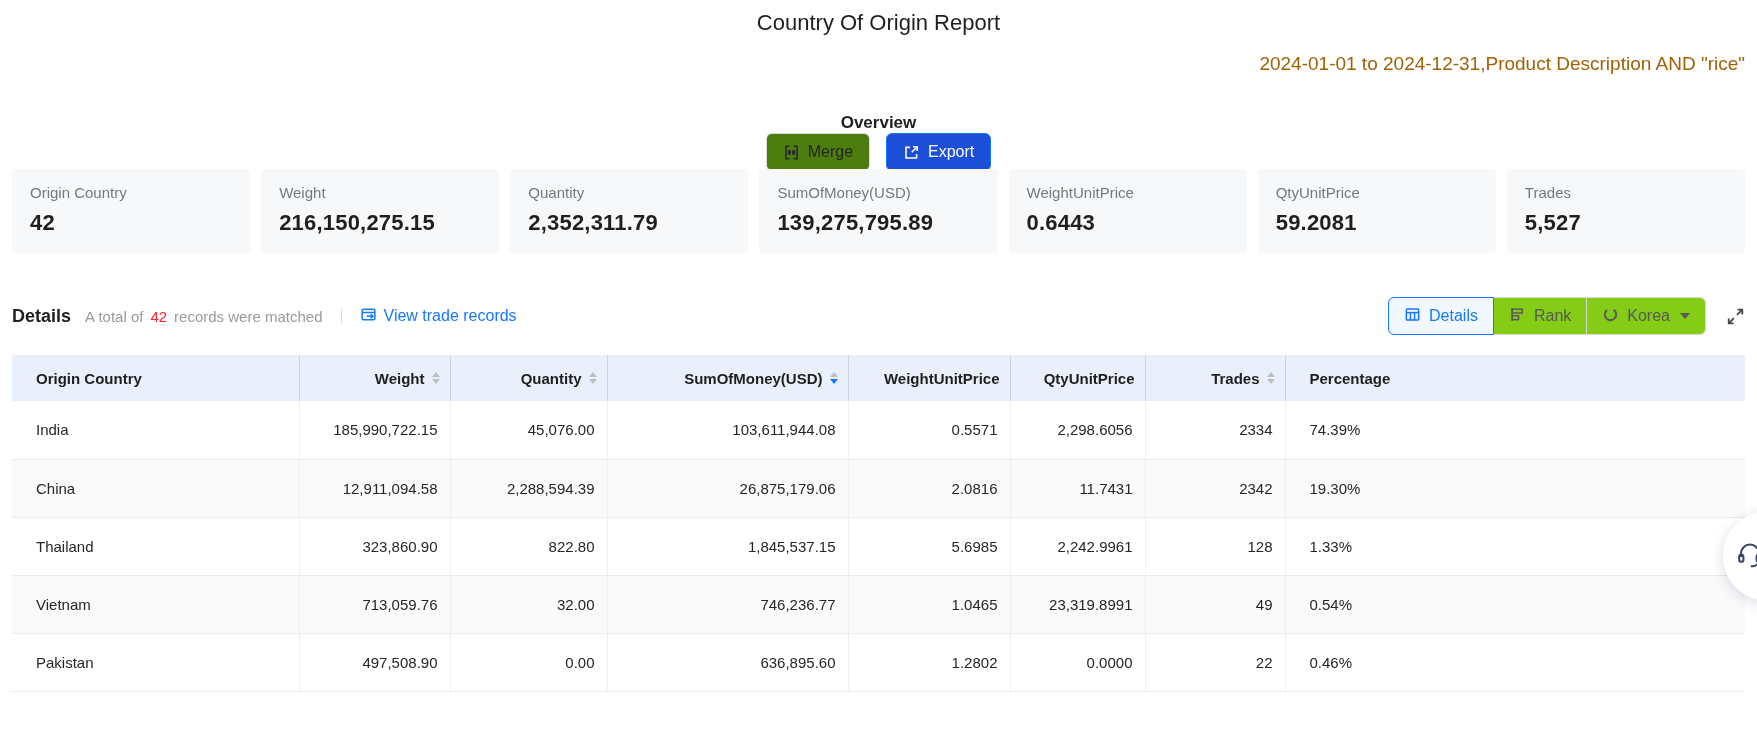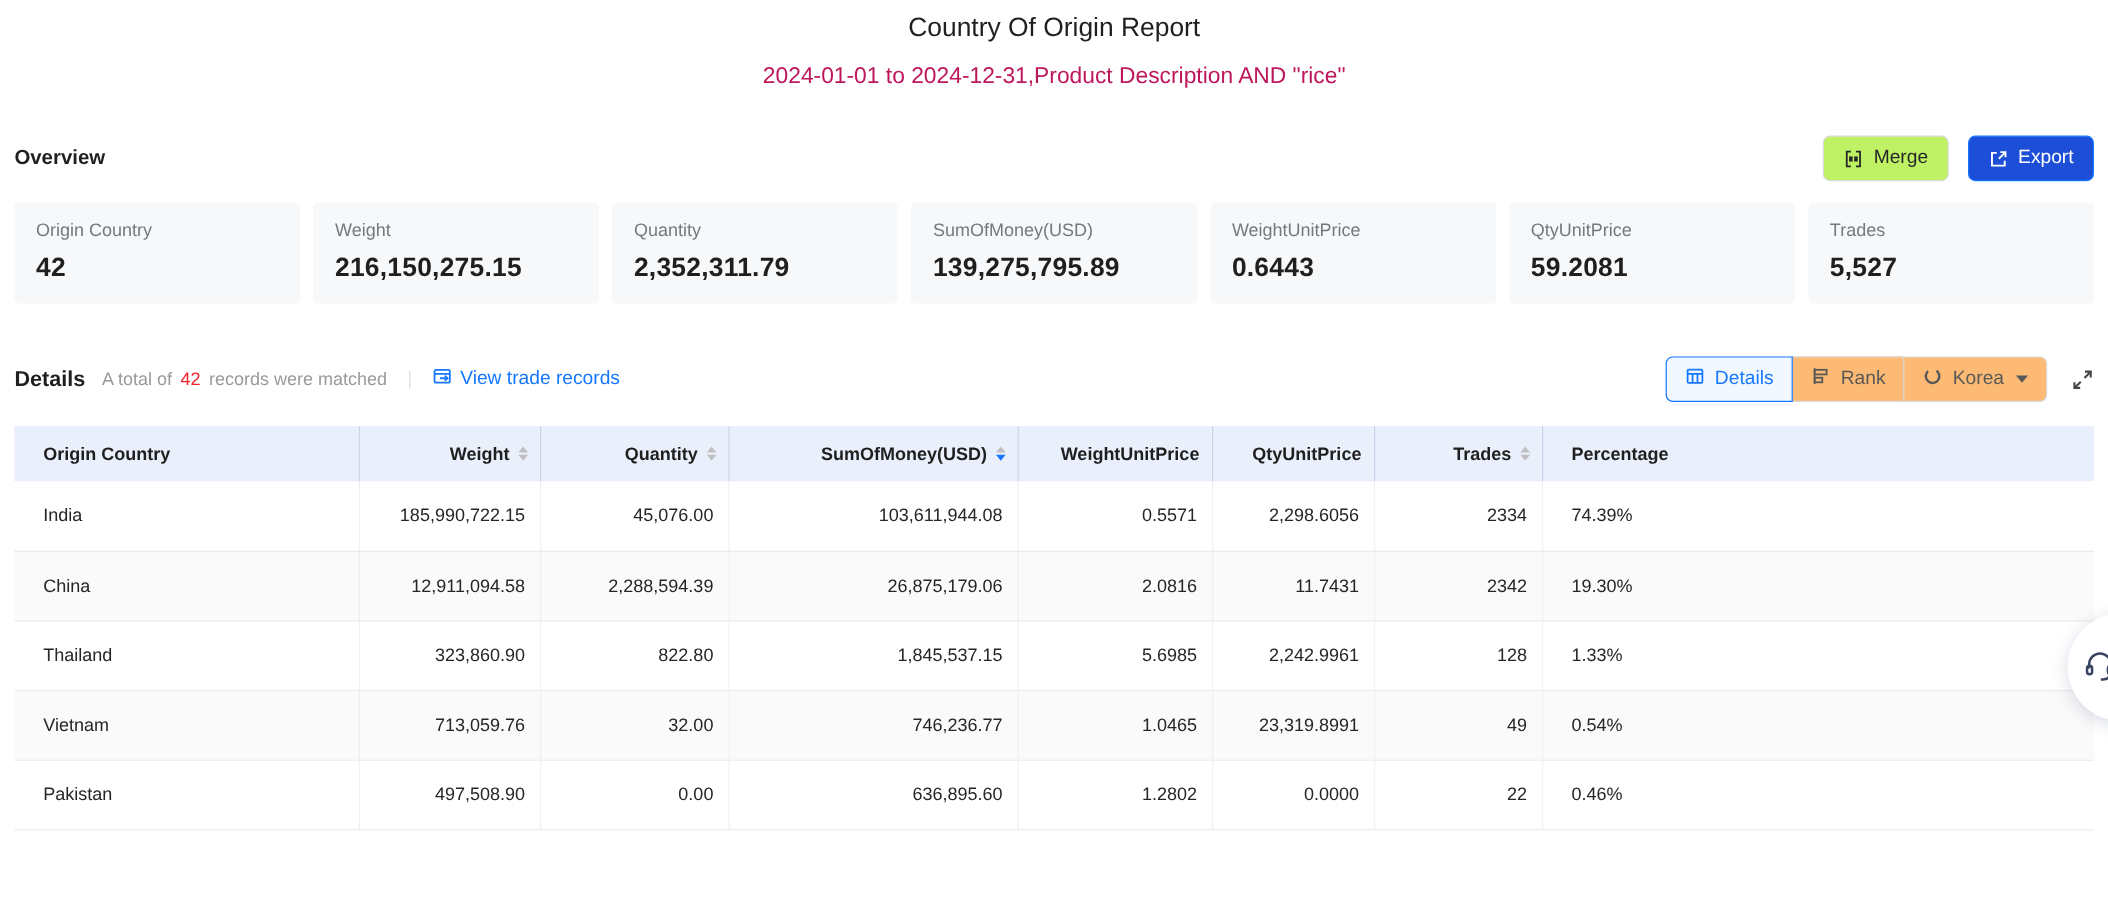--- a/index.html
+++ b/index.html
@@ -8,30 +8,30 @@
     background:#fff;
     font-family:"Liberation Sans", sans-serif;
     color:#262626;
     position:relative;
     overflow:hidden;
   }
   .page { padding:0 12px; }
 
   
   .report-title { margin-top:10px; text-align:center; font-size:22px; font-weight:500; color:#1f1f1f; }
-  .report-subtitle { margin-top:17px; text-align:center; font-size:19px; color:#be185d; }
-
-  
-  .overview-bar { margin-top:38px; display:flex; align-items:center; justify-content:space-between; height:38px; }
+  .report-subtitle { margin-top:17px; text-align:right; font-size:19px; color:#a16207; }
+
+  
+  .overview-bar { margin-top:38px; display:flex; align-items:center; justify-content:space-between; height:38px;flex-direction:column; }
   .section-heading { font-size:17px; font-weight:700; color:#1f1f1f; }
   .btn-row { display:flex; gap:16px; }
   .btn {
     height:38px; display:inline-flex; align-items:center; gap:8px;
     padding:0 16px; border-radius:6px; font-size:16px; cursor:pointer;
-    border:1px solid #d9d9d9; background:#bef264; color:#262626;
+    border:1px solid #d9d9d9; background:#4d7c0f; color:#262626;
   }
   .btn.primary { background:#1d4ed8; border-color:#1677ff; color:#fff; }
   .btn svg { display:block; }
 
   
   .cards { margin-top:18px; display:flex; gap:11px; }
   .card { flex:1; background:#f7f8fa; border-radius:4px; padding:15px 18px 17px; }
   .card .label { font-size:15px; color:#75787e; }
   .card .value { margin-top:9px; font-size:22px; font-weight:700; color:#1f1f1f; letter-spacing:.2px; }
 
@@ -40,21 +40,21 @@
   .details-heading { font-size:18px; font-weight:700; color:#1f1f1f; }
   .match-meta { display:flex; align-items:center; gap:7px; margin-left:14px; font-size:15px; color:#9a9a9a; }
   .match-count { color:#f5222d; }
   .v-divider { width:1px; height:15px; background:#dcdcdc; margin:0 18px; }
   .link { display:inline-flex; align-items:center; gap:7px; color:#1677ff; font-size:16px; cursor:pointer;justify-content:space-between; }
   .spacer { flex:1; }
 
   .seg-group { display:flex; }
   .seg-btn {
     height:38px; display:inline-flex; align-items:center; gap:8px;
-    padding:0 15px; font-size:16px; color:#595959; background:#fdba74;
+    padding:0 15px; font-size:16px; color:#595959; background:#84cc16;
     border:1px solid #d9d9d9; cursor:pointer; margin-left:-1px; position:relative;
   }
   .seg-btn:first-child { border-radius:6px 0 0 6px; margin-left:0; }
   .seg-btn:last-child { border-radius:0 6px 6px 0; }
   .seg-btn.active { color:#1677ff; border-color:#1677ff; background:#f2f8ff; z-index:1; }
   .seg-caret { width:0; height:0; border-left:5px solid transparent; border-right:5px solid transparent; border-top:6px solid #595959; margin-left:2px; }
   .fullscreen { margin-left:20px; cursor:pointer; display:flex; align-items:center; color:#454545; }
 
   
   .tbl-wrap { margin-top:20px; }

